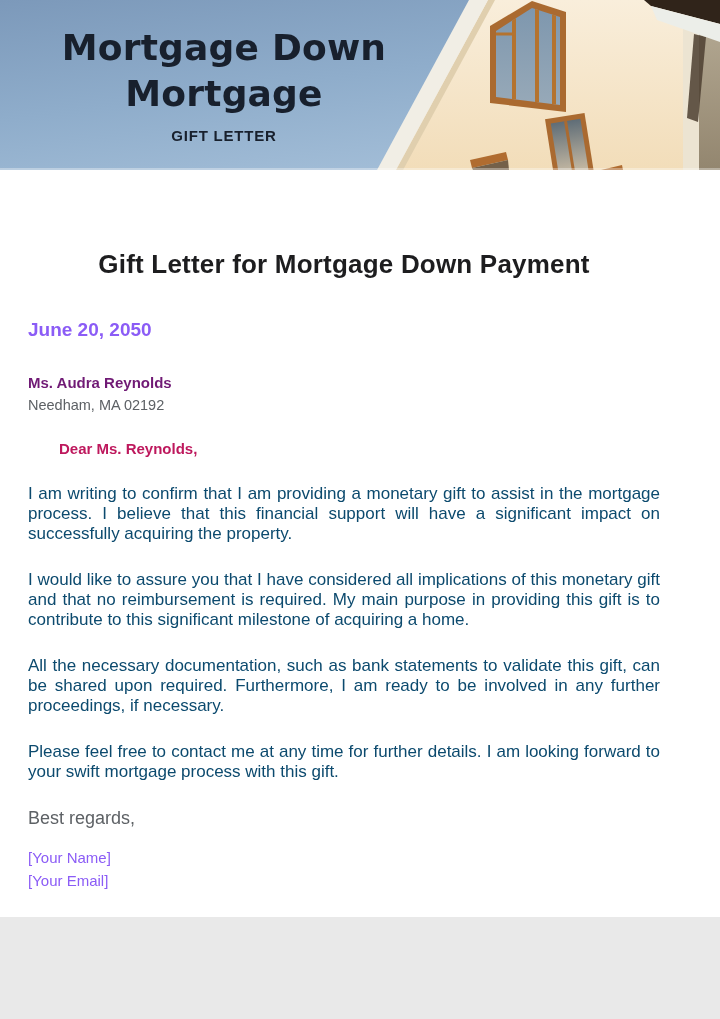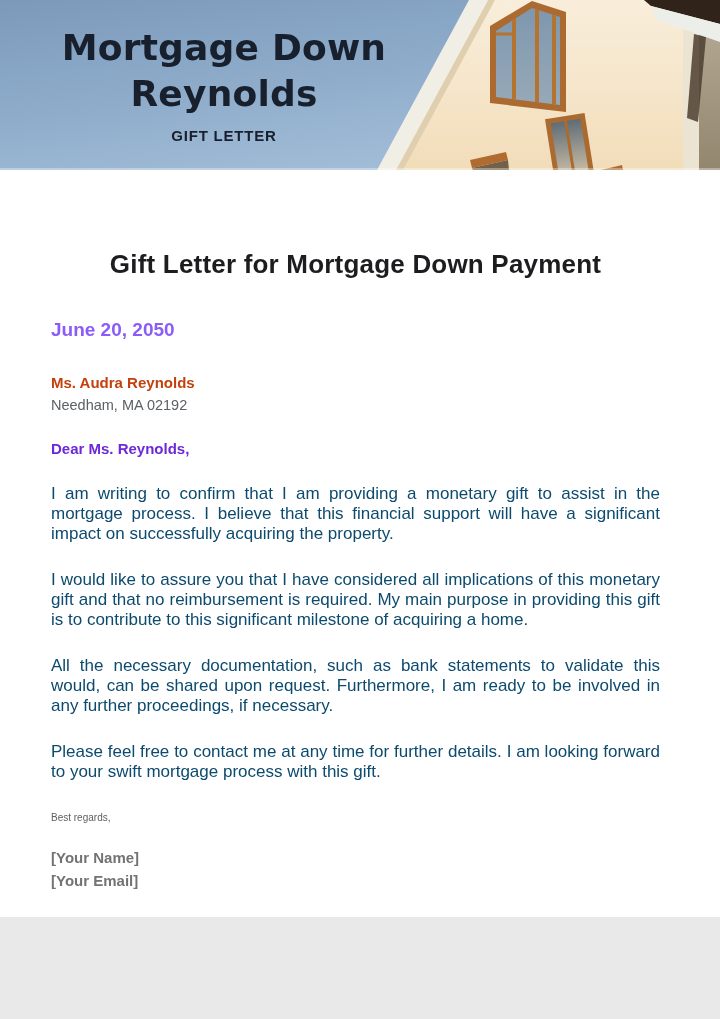--- a/index.html
+++ b/index.html
@@ -43,62 +43,63 @@
     margin-top: 10px;
     font-size: 15px;
     font-weight: 700;
     letter-spacing: 0.8px;
   }
 
   
   .sheet {
     position: relative;
     background: #ffffff;
-    padding: 78px 60px 0 51px;
+    padding: 78px 60px 0 28px;
   }
   .letter-heading {
     font-size: 26px;
     font-weight: 700;
     color: #1d1d1f;
     text-align: center;
     letter-spacing: 0.2px;
     line-height: 32px;
   }
   .date-line {
     margin-top: 39px;
     font-size: 19px;
     font-weight: 700;
     color: #8b5cf6;
   }
   .recipient { margin-top: 32px; }
   .recipient-name {
-    font-size: 15px; font-weight: 700; color: #c2410c;
+    font-size: 15px; font-weight: 700; color: #701a75;
     line-height: 20px; margin-bottom: 3px;
   }
   .muted { color: #5d6165; }
   .addr { font-size: 14.5px; line-height: 19px; }
   .salutation {
     margin-top: 24px;
-    font-size: 15px; font-weight: 700; color: #6d28d9;
+    font-size: 15px; font-weight: 700; color: #be185d;
     line-height: 19px;
+    margin-left: 31px;
   }
   .body-para {
     margin-top: 26px;
     font-size: 17px;
     line-height: 20px;
     color: #0c4a6e;
     text-align: justify;
   }
   .closing {
     margin-top: 26px;
-    font-size: 10px;
+    font-size: 18px;
     line-height: 20px;
     color: #5d6165;
   }
-  .sig { font-size: 15px; font-weight: 700; color: #737373; line-height: 20px; }
+  .sig { font-size: 15px; font-weight: 400; color: #8b5cf6; line-height: 20px; }
   .sig-name { margin-top: 20px; }
   .sig-email { margin-top: 3px; }
 
   .page-footer {
     margin-top: 46px;
     text-align: center;
     font-size: 14px;
     line-height: 18px;
   }
   .page-footer a {
@@ -182,41 +183,41 @@
         <polygon points="470,160 506,152 508,160 472,168" fill="#b06c30"></polygon>
         <polygon points="472,168 508,160 509,170 473,170" fill="#746049"></polygon>
         <polygon points="601,170 622,165 623,170" fill="#b06c30"></polygon>
       </g>
 
       <rect x="0" y="168" width="720" height="2" fill="#ffffff" opacity="0.35"></rect>
     </svg>
 
     <div class="hero-text">
       <div class="hero-title-line">Mortgage Down</div>
-      <div class="hero-title-line">Reynolds</div>
+      <div class="hero-title-line">Mortgage</div>
       <div class="hero-subtitle">GIFT LETTER</div>
     </div>
   </header>
 
   <main class="sheet">
 
     <h1 class="letter-heading">Gift Letter for Mortgage Down Payment</h1>
 
     <p class="date-line">June 20, 2050</p>
 
     <div class="recipient">
       <p class="recipient-name">Ms. Audra Reynolds</p>
       <p class="addr muted">Needham, MA 02192</p>
     </div>
 
     <p class="salutation">Dear Ms. Reynolds,</p>
 
     <p class="body-para">I am writing to confirm that I am providing a monetary gift to assist in the mortgage process. I believe that this financial support will have a significant impact on successfully acquiring the property.</p>
     <p class="body-para">I would like to assure you that I have considered all implications of this monetary gift and that no reimbursement is required. My main purpose in providing this gift is to contribute to this significant milestone of acquiring a home.</p>
-    <p class="body-para">All the necessary documentation, such as bank statements to validate this would, can be shared upon request. Furthermore, I am ready to be involved in any further proceedings, if necessary.</p>
+    <p class="body-para">All the necessary documentation, such as bank statements to validate this gift, can be shared upon required. Furthermore, I am ready to be involved in any further proceedings, if necessary.</p>
     <p class="body-para">Please feel free to contact me at any time for further details. I am looking forward to your swift mortgage process with this gift.</p>
 
     <p class="closing">Best regards,</p>
 
     <p class="sig sig-name">[Your Name]</p>
     <p class="sig sig-email">[Your Email]</p>
 
     <div class="page-footer">
       <a>Letter Templates</a><span class="sep">@</span><a>Template.net</a>
     </div>

